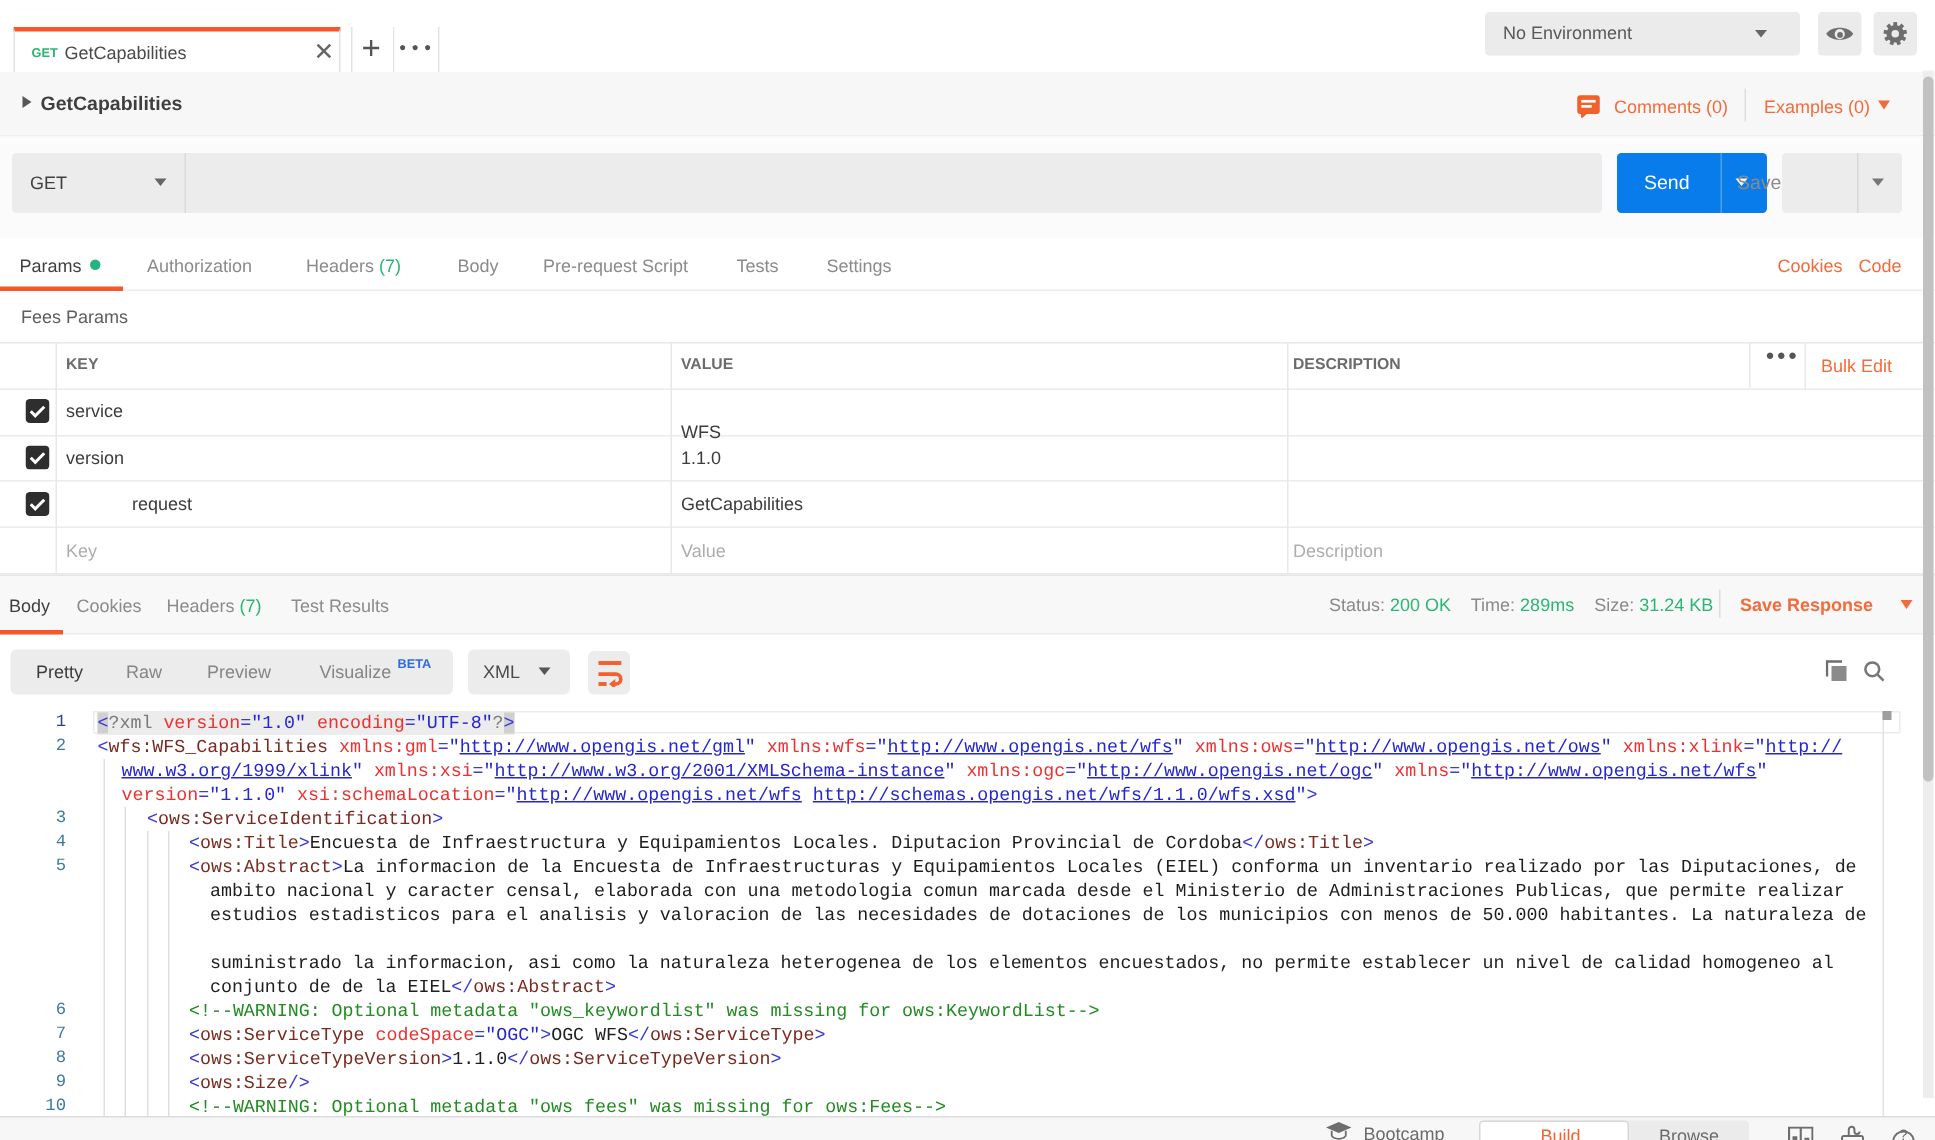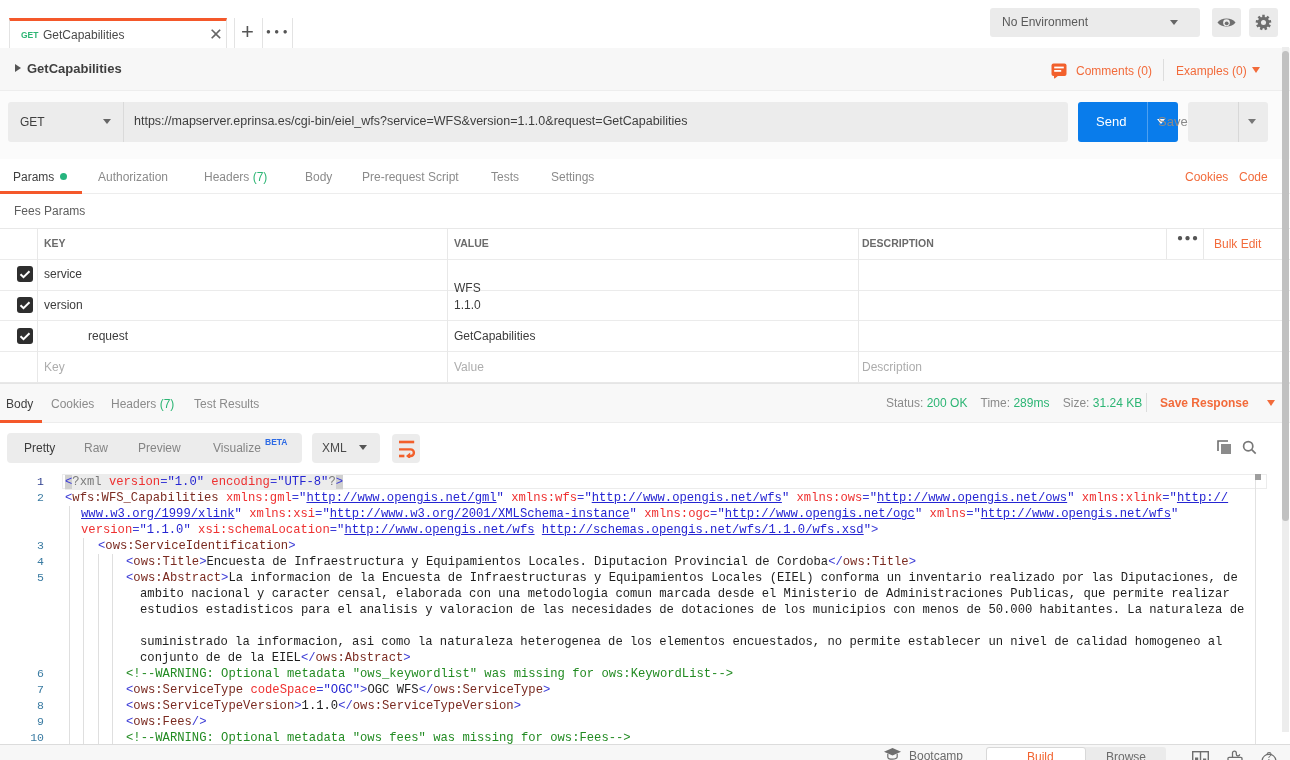--- a/index.html
+++ b/index.html
@@ -65,21 +65,20 @@
   <div class="abs t12 orange" style="left:1076px;top:64px;">Comments (0)</div>
   <div class="abs" style="left:1163px;top:59px;width:1px;height:22px;background:#ddd;"></div>
   <div class="abs t12 orange" style="left:1176px;top:64px;">Examples (0)</div>
   <div class="abs caret" style="left:1252px;top:67px;border-top-color:#f26b3b;border-left-width:4.5px;border-right-width:4.5px;border-top-width:6px;"></div>
 
   <div class="abs" style="left:0;top:91px;width:1290px;height:68px;background:#fbfbfb;"></div>
   <div class="abs" style="left:8px;top:102px;width:1060px;height:40px;background:#ececec;border-radius:3px;"></div>
   <div class="abs" style="left:123px;top:102px;width:1px;height:40px;background:#dadada;"></div>
   <div class="abs t12" style="left:20px;top:115px;color:#3f3f3f;">GET</div>
   <div class="abs caret" style="left:103px;top:119px;"></div>
-  <div class="abs" style="left:134px;top:114px;color:#3e3e3e;font-size:12.5px;">https://mapserver.eprinsa.es/cgi-bin/eiel_wfs?service=WFS&amp;version=1.1.0&amp;request=GetCapabilities</div>
   <div class="abs" style="left:1078px;top:102px;width:100px;height:40px;background:#097ceb;border-radius:3px;"></div>
   <div class="abs" style="left:1147px;top:102px;width:1px;height:40px;background:rgba(255,255,255,.28);"></div>
   <div class="abs" style="left:1096px;top:114px;font-size:13px;color:#fff;">Send</div>
   <div class="abs caret" style="left:1157px;top:119px;border-top-color:#fff;"></div>
   <div class="abs" style="left:1188px;top:102px;width:80px;height:40px;background:#ececec;border-radius:3px;"></div>
   <div class="abs" style="left:1238px;top:102px;width:1px;height:40px;background:#d8d8d8;"></div>
   <div class="abs" style="left:1158px;top:114px;font-size:13px;color:#8a8a8a;">Save</div>
   <div class="abs caret" style="left:1248px;top:119px;border-top-color:#777;"></div>
 
   <div class="abs" style="left:0;top:159px;width:1290px;height:35px;background:#fff;border-bottom:1px solid #ededed;"></div>
@@ -206,21 +205,21 @@
   <div class="cl" style="left:98px;top:538px;"><span class="pu">&lt;</span><span class="tg">ows:ServiceIdentification</span><span class="pu">&gt;</span></div>
   <div class="cl" style="left:126px;top:554px;"><span class="pu">&lt;</span><span class="tg">ows:Title</span><span class="pu">&gt;</span>Encuesta de Infraestructura y Equipamientos Locales. Diputacion Provincial de Cordoba<span class="pu">&lt;/</span><span class="tg">ows:Title</span><span class="pu">&gt;</span></div>
   <div class="cl" style="left:126px;top:570px;"><span class="pu">&lt;</span><span class="tg">ows:Abstract</span><span class="pu">&gt;</span>La informacion de la Encuesta de Infraestructuras y Equipamientos Locales (EIEL) conforma un inventario realizado por las Diputaciones, de</div>
   <div class="cl" style="left:140px;top:586px;">ambito nacional y caracter censal, elaborada con una metodologia comun marcada desde el Ministerio de Administraciones Publicas, que permite realizar</div>
   <div class="cl" style="left:140px;top:602px;">estudios estadisticos para el analisis y valoracion de las necesidades de dotaciones de los municipios con menos de 50.000 habitantes. La naturaleza de</div>
   <div class="cl" style="left:140px;top:634px;">suministrado la informacion, asi como la naturaleza heterogenea de los elementos encuestados, no permite establecer un nivel de calidad homogeneo al</div>
   <div class="cl" style="left:140px;top:650px;">conjunto de de la EIEL<span class="pu">&lt;/</span><span class="tg">ows:Abstract</span><span class="pu">&gt;</span></div>
   <div class="cl cm" style="left:126px;top:666px;">&lt;!--WARNING: Optional metadata "ows_keywordlist" was missing for ows:KeywordList--&gt;</div>
   <div class="cl" style="left:126px;top:682px;"><span class="pu">&lt;</span><span class="tg">ows:ServiceType</span> <span class="at">codeSpace</span><span class="pu">=</span><span class="st">"OGC"</span><span class="pu">&gt;</span>OGC WFS<span class="pu">&lt;/</span><span class="tg">ows:ServiceType</span><span class="pu">&gt;</span></div>
   <div class="cl" style="left:126px;top:698px;"><span class="pu">&lt;</span><span class="tg">ows:ServiceTypeVersion</span><span class="pu">&gt;</span>1.1.0<span class="pu">&lt;/</span><span class="tg">ows:ServiceTypeVersion</span><span class="pu">&gt;</span></div>
-  <div class="cl" style="left:126px;top:714px;"><span class="pu">&lt;</span><span class="tg">ows:Fees</span><span class="pu">/&gt;</span></div>
+  <div class="cl" style="left:126px;top:714px;"><span class="pu">&lt;</span><span class="tg">ows:Size</span><span class="pu">/&gt;</span></div>
   <div class="cl cm" style="left:126px;top:730px;height:14px;overflow:hidden;">&lt;!--WARNING: Optional metadata "ows fees" was missing for ows:Fees--&gt;</div>
 
   <div class="abs" style="left:1255px;top:474px;width:1px;height:270px;background:#e2e2e2;"></div>
   <div class="abs" style="left:1255px;top:474px;width:6px;height:6px;background:#9e9e9e;"></div>
 
   <div class="abs" style="left:0;top:744px;width:1290px;height:16px;background:#f7f7f7;border-top:1px solid #dcdcdc;"></div>
   <svg class="abs" style="left:884px;top:748px;" width="17" height="12" viewBox="0 0 17 12">
     <path d="M8.5 0L0 3.7 8.5 7.4 17 3.7z" fill="#6e6e6e"></path>
     <path d="M3.8 5.8v3.1c0 1.3 2.1 2.3 4.7 2.3s4.7-1 4.7-2.3V5.8" stroke="#6e6e6e" fill="none" stroke-width="1.2"></path>
   </svg>

